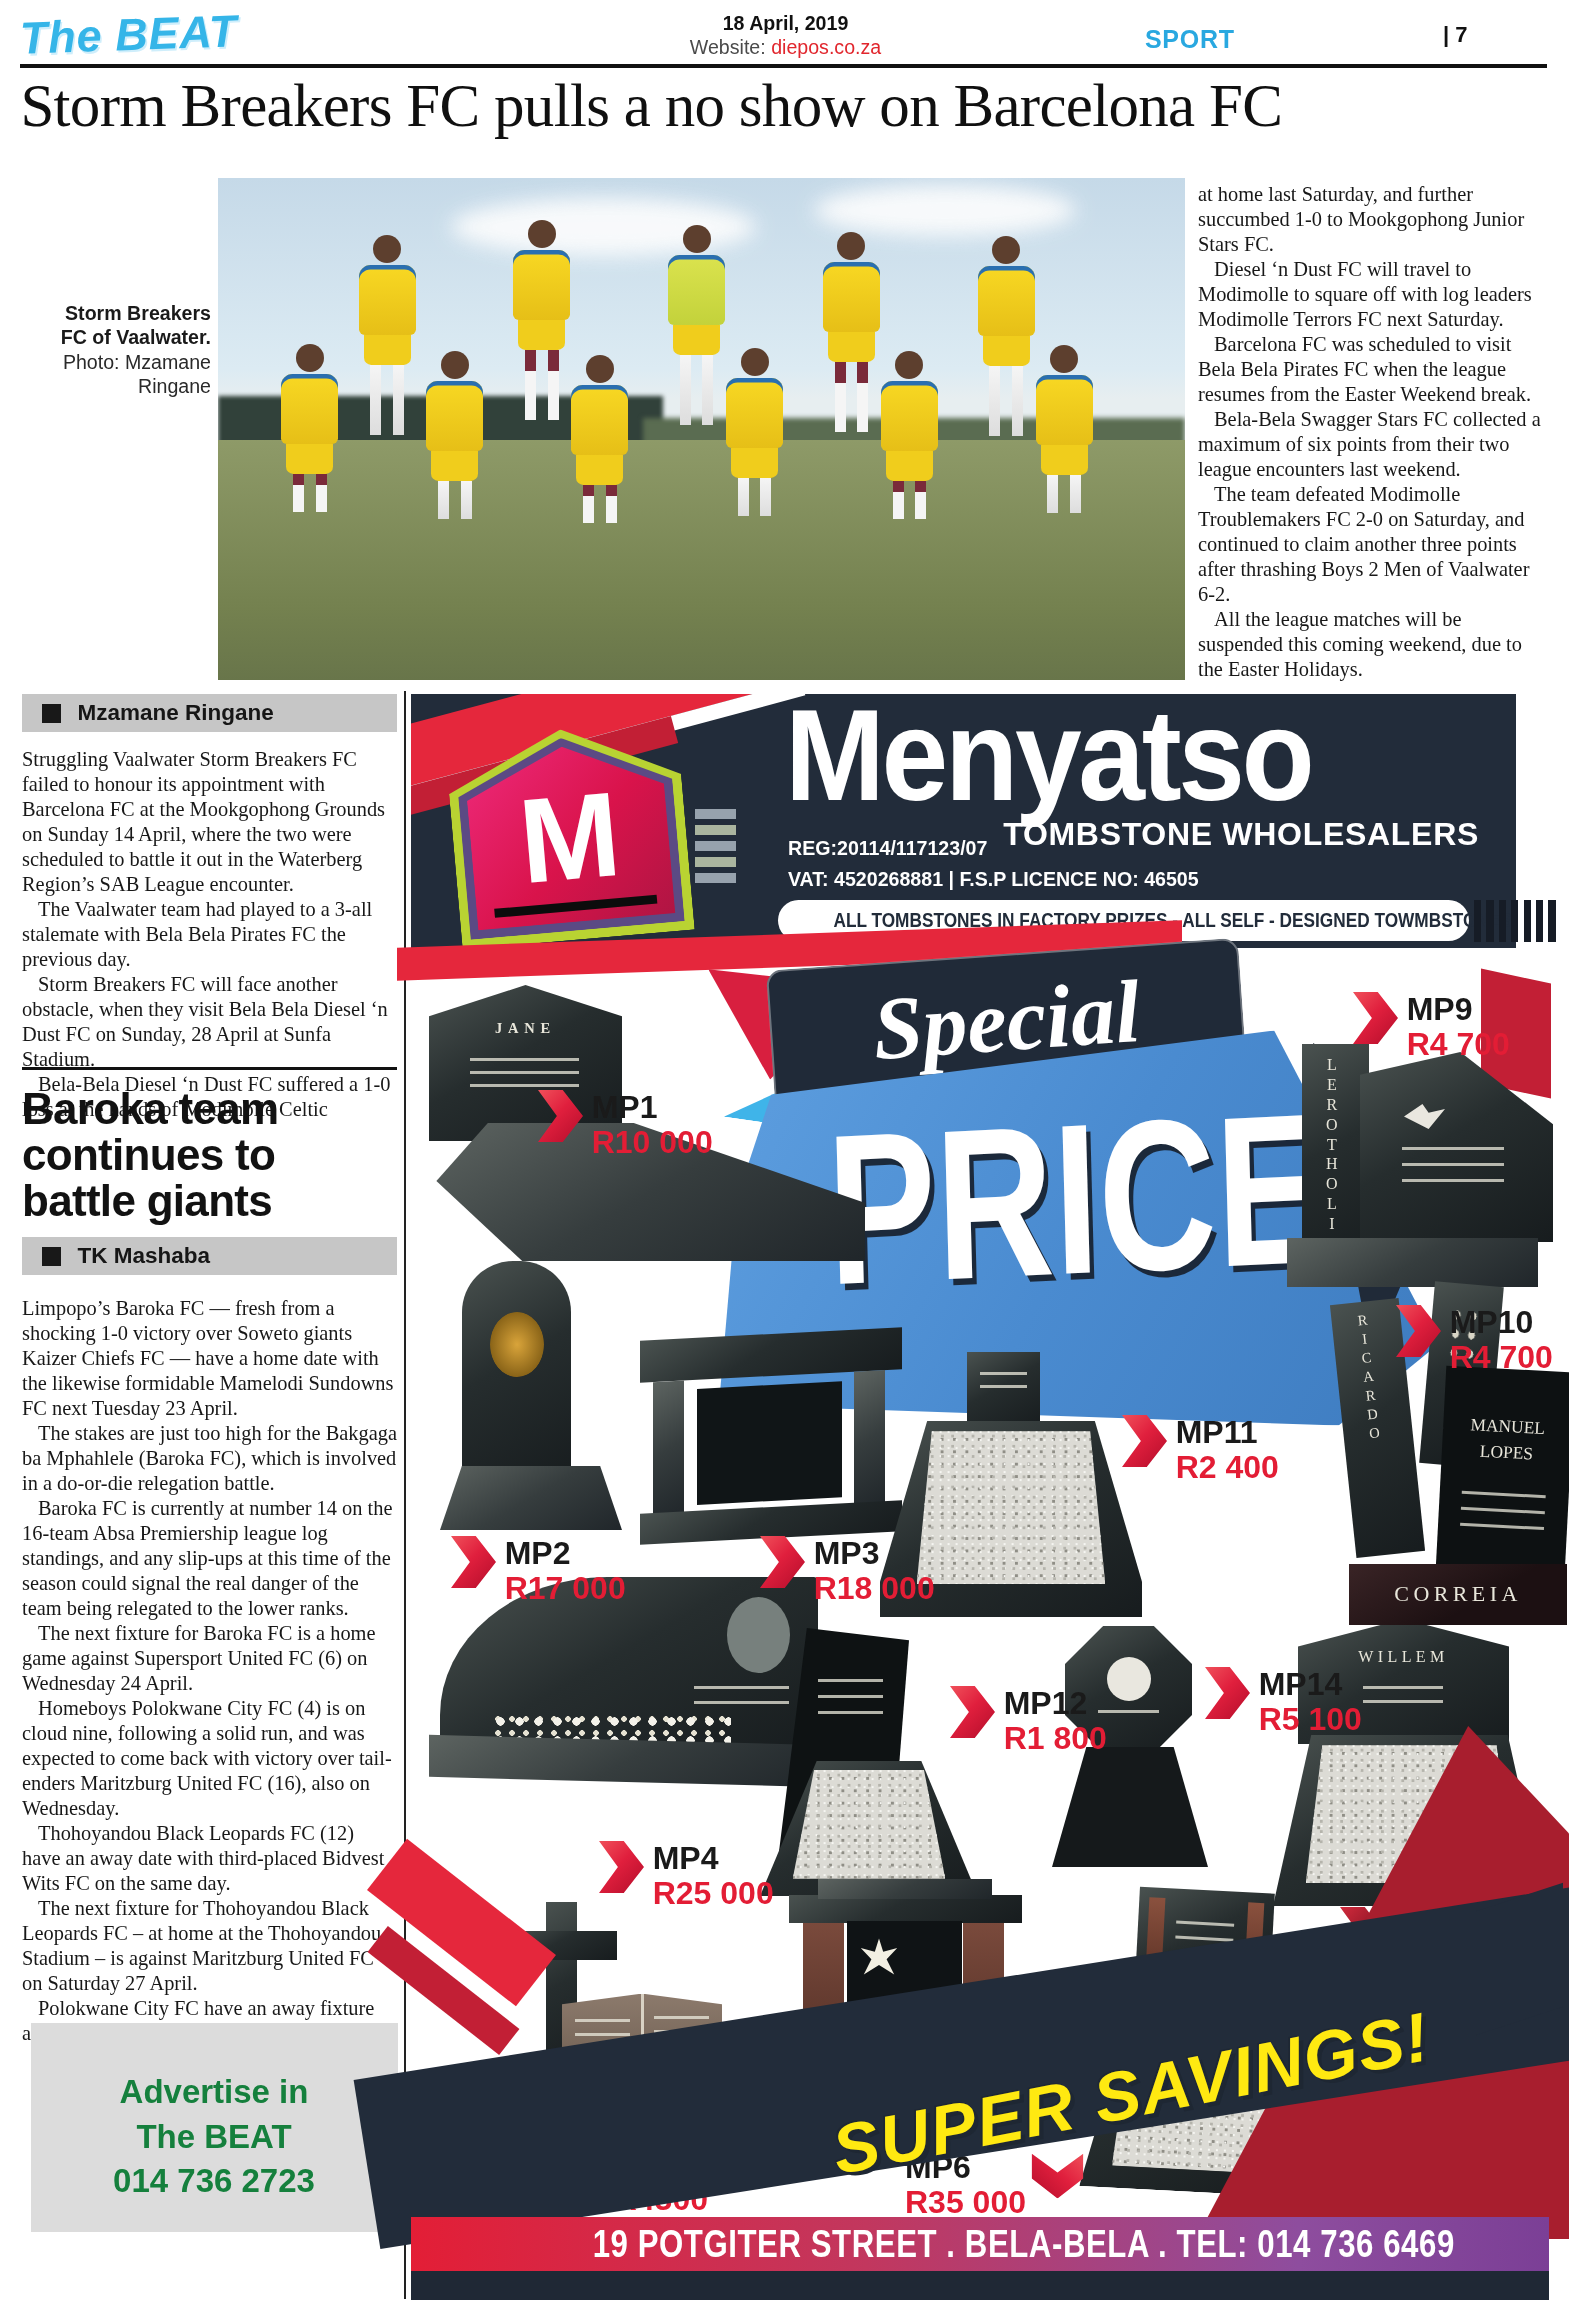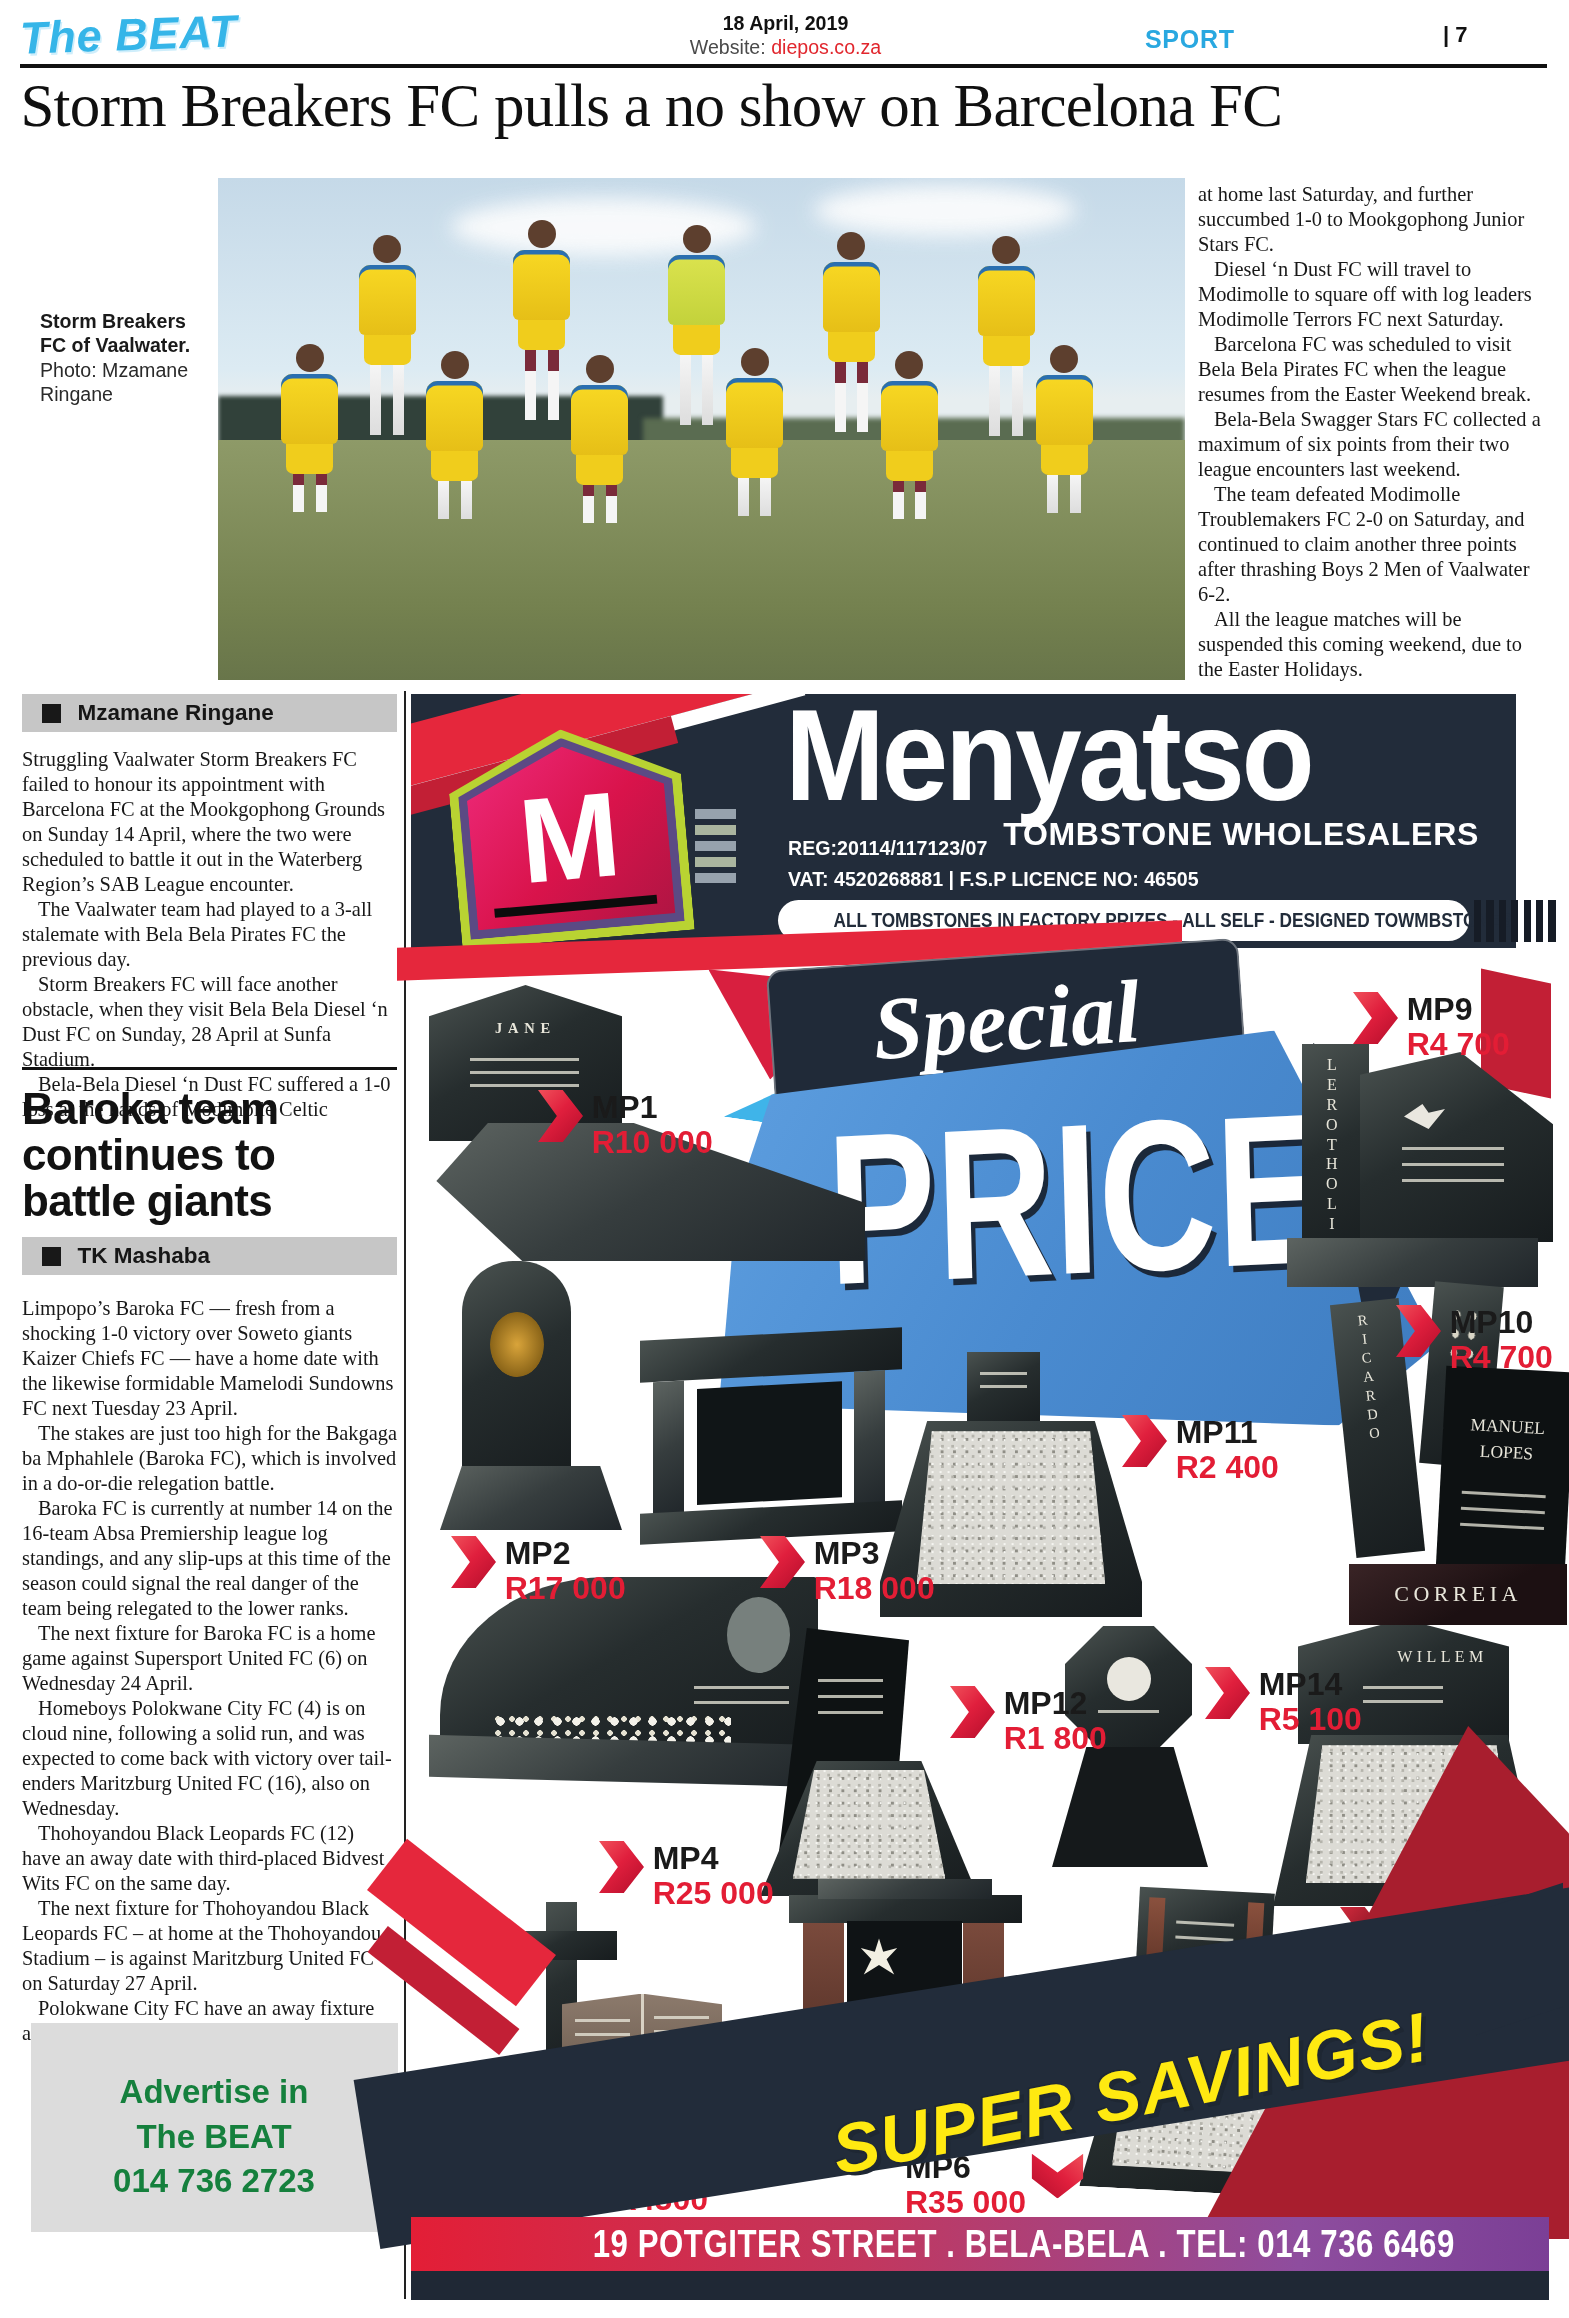--- a/index.html
+++ b/index.html
@@ -29,21 +29,21 @@
          background:linear-gradient(#8e9a68,#74814f 70%,#68754a);}
   .player{position:absolute;width:87px;}
   .p-head{width:28px;height:28px;border-radius:50%;background:#5d3f2e;margin:0 auto;}
   .p-torso{width:57px;height:70px;border-radius:11.6px 11.6px 5.8px 5.8px;margin:1.5px auto 0;
            background:linear-gradient(#f8d823,#e6bf17);box-shadow:inset 0 4.4px 0 #2a6fb0;}
   .p-torso.gk{background:linear-gradient(#dbe34e,#c3d23b);}
   .p-shorts{width:47px;height:30.5px;background:#f0cd1c;margin:0 auto;border-radius:0 0 7.3px 7.3px;}
   .p-legs{display:flex;justify-content:center;gap:11.6px;}
   .p-sock{width:11px;background:linear-gradient(#f5f5f5,#ddd);}
   .p-sock.maroon{background:linear-gradient(#7a2a3a 0 30%,#f5f5f5 30%);}
-  .caption{position:absolute;left:40px;top:309px;width:171px;text-align:left;
+  .caption{position:absolute;left:40px;top:301px;width:171px;text-align:right;
            font:700 19.6px "Liberation Sans",sans-serif;color:#1a1a1a;line-height:1.25;}
   .caption .plain{font-weight:400;color:#2a2a2a;}
   
   .colright{position:absolute;left:1198px;top:182px;width:353px;
             font:400 20.4px/25px "Liberation Serif",serif;color:#181818;}
   .colleft-text{position:absolute;left:22px;top:747px;width:375px;
             font:400 20.4px/25px "Liberation Serif",serif;color:#181818;}
   .col2-text{position:absolute;left:22px;top:1296px;width:375px;
             font:400 20.4px/25px "Liberation Serif",serif;color:#181818;}
   .colright p,.colleft-text p,.col2-text p{margin:0;text-indent:16px;}
@@ -410,21 +410,21 @@
       <div class="gravel" style="position:absolute;left:15%;top:8.7px;width:70%;height:109px;clip-path:polygon(14% 0,86% 0,100% 100%,0 100%);"></div>
     </div>
 
     <div class="ts granite" style="left:654px;top:932px;width:127px;height:127px;clip-path:polygon(30% 0,70% 0,100% 30%,100% 70%,70% 100%,30% 100%,0 70%,0 30%);">
       <div style="position:absolute;left:42px;top:30.5px;width:44px;height:44px;border-radius:50%;background:#e9e7df;"></div>
       <div class="tline" style="left:33px;top:84px;width:61px;"></div>
     </div>
     <div class="ts" style="left:641px;top:1053px;width:156px;height:120px;background:#15191b;clip-path:polygon(22% 0,78% 0,100% 100%,0 100%);"></div>
 
     <div class="ts granite" style="left:887px;top:925px;width:211px;height:125px;clip-path:polygon(0 22%,50% 0,100% 22%,100% 100%,0 100%);">
-      <span class="engr" style="left:0;top:29px;width:100%;font-size:16px;letter-spacing:4.4px;padding-left:39px;">WILLEM</span>
+      <span class="engr" style="left:0;top:29px;width:100%;font-size:16px;letter-spacing:4.4px;">WILLEM</span>
       <div class="tline" style="left:65px;top:67px;width:80px;"></div>
       <div class="tline" style="left:65px;top:81px;width:80px;"></div>
     </div>
     <div class="ts granite" style="left:862px;top:1041px;width:273px;height:171px;clip-path:polygon(14% 0,86% 0,100% 100%,0 100%);">
       <div class="gravel" style="position:absolute;left:12%;top:10.2px;width:76%;height:138px;clip-path:polygon(8% 0,92% 0,100% 100%,0 100%);"></div>
     </div>
 
     <div class="ts granite" style="left:891px;top:350px;width:67px;height:227px;">
       <span class="engr vtext" style="left:20.4px;top:11.6px;font-size:16px;">LEROTHOLI</span>
     </div>

